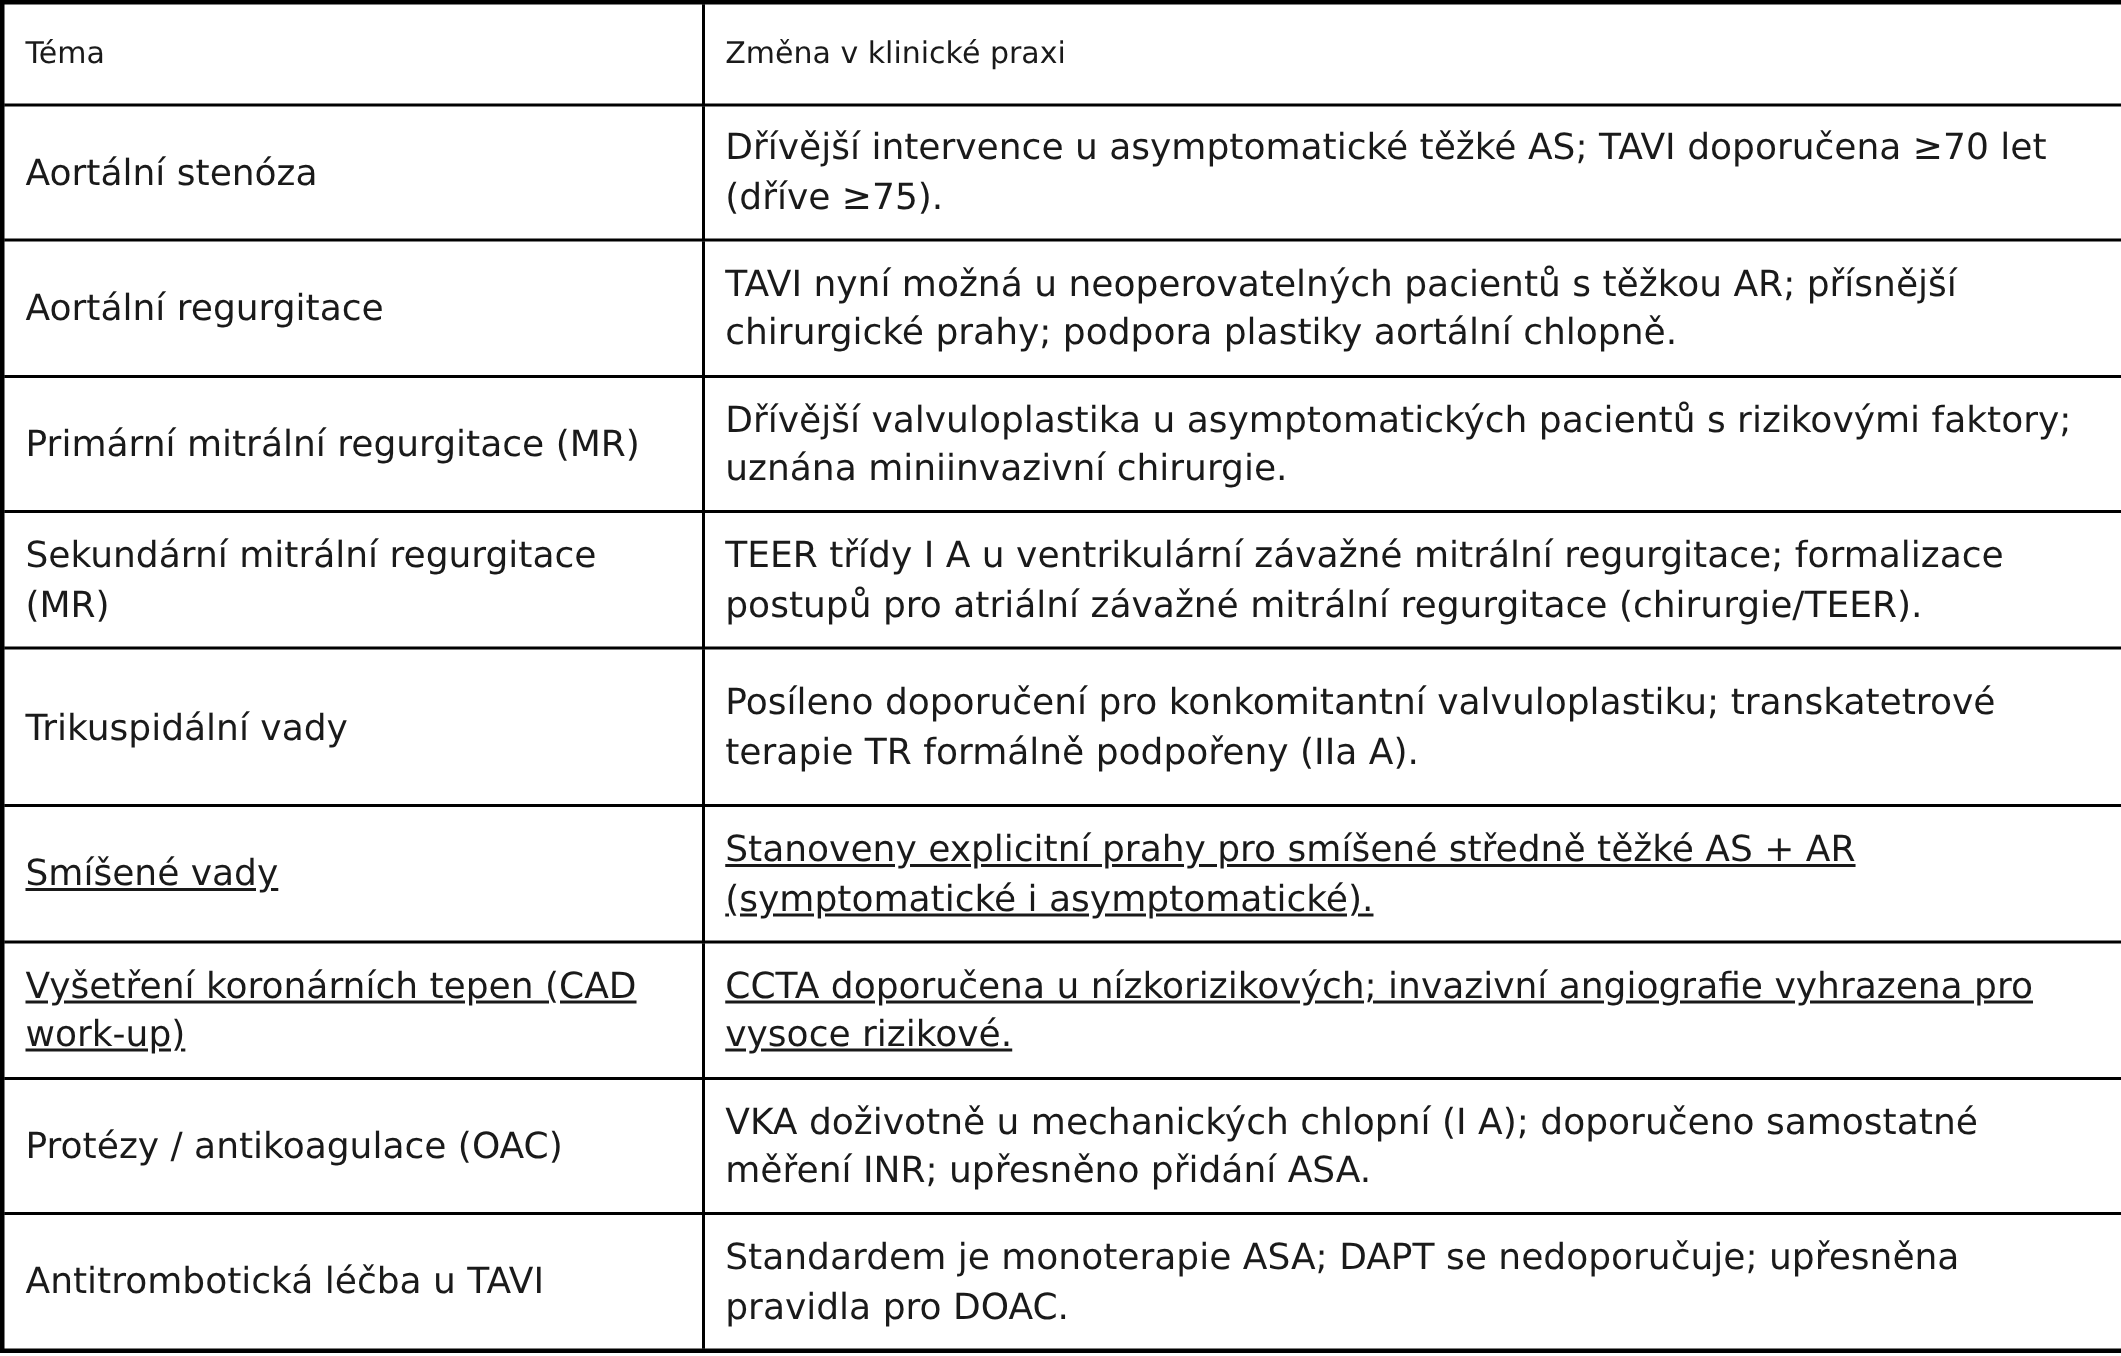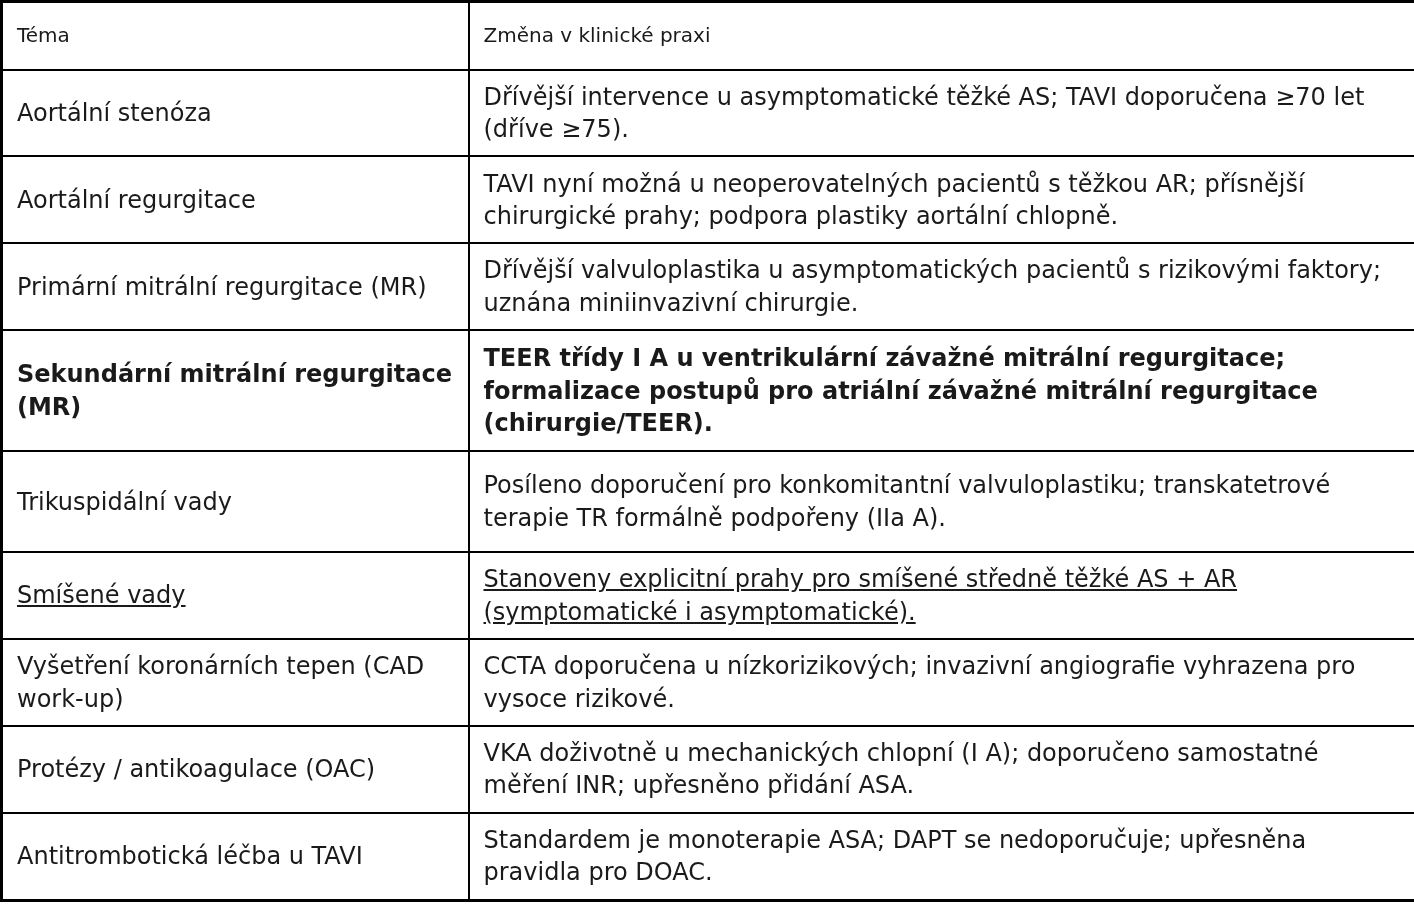--- a/index.html
+++ b/index.html
@@ -32,25 +32,25 @@
     overflow: hidden;
   }
   table.guidelines th {
     font-weight: normal;
     font-size: 20px;
   }
   tr.hdr { height: 68px; }
   tr.r0  { height: 78px; }
   tr.r1  { height: 57px; }
   tr.r2  { height: 78px; }
-  tr.r3  { height: 66px; font-weight: bold; }
+  tr.r3  { height: 66px; }
   tr.r4  { height: 72px; }
   tr.r5  { height: 96px; margin-top: 28px; }
   tr.r6  { height: 77px; text-decoration: underline; }
-  tr.r7  { height: 73px; }
+  tr.r7  { height: 73px; text-decoration: underline; }
   tr.r8  { height: 54px; margin-top: 33px; }
   tr.r9  { height: 68px; }
   tr.r10 { height: 74px; }
 </style>
 </head>
 <body>
 
 <table class="guidelines">
   <colgroup>
     <col class="col-tema">

